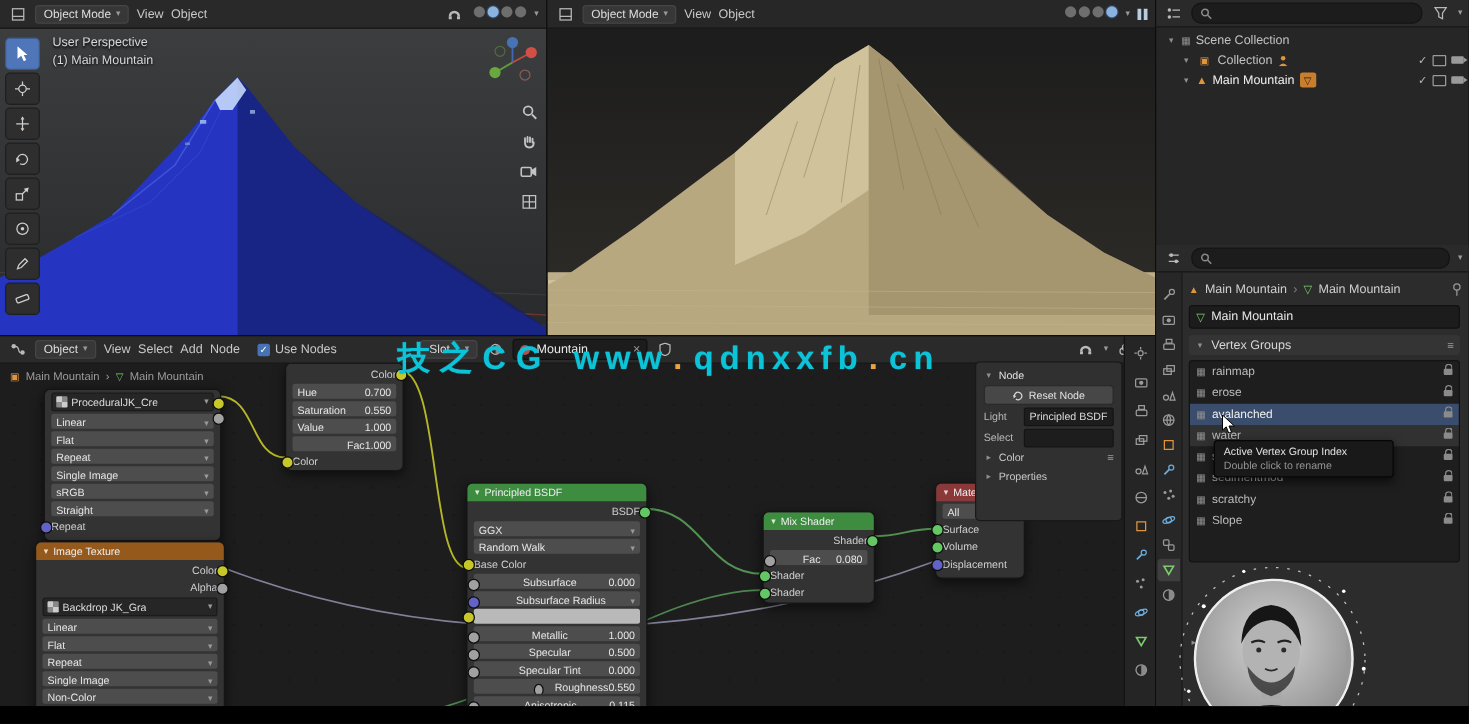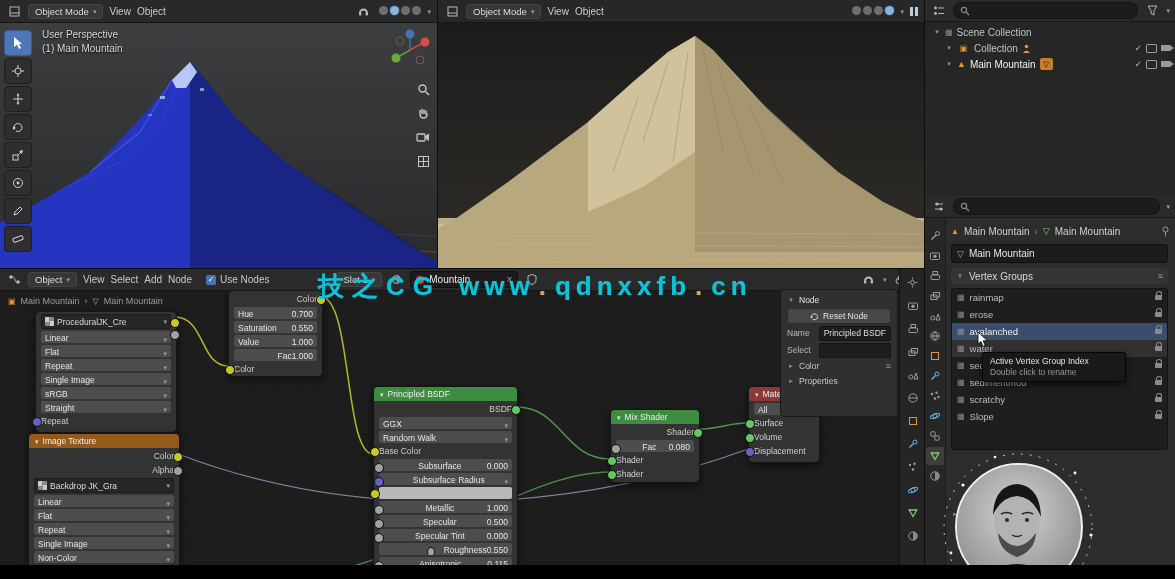--- a/index.html
+++ b/index.html
@@ -492,21 +492,21 @@
             <span class="vicon">▦</span>
             <span>scratchy</span>
             <span class="lock"></span>
           </div>
         <div class="vrow">
             <span class="vicon">▦</span>
             <span>Slope</span>
             <span class="lock"></span>
           </div>
       </div>
-      <div class="tooltip" style="left:37px;top:134px;width:128px">
+      <div class="tooltip" style="left:26px;top:134px;width:128px">
         <div class="t1">Active Vertex Group Index</div>
         <div class="t2">Double click to rename</div>
       </div>
       <svg class="cursor-arrow" style="left:32px;top:114px" width="12" height="15" viewBox="0 0 12 15">
         <polygon points="1,0 1,12 4,9.5 6,14.5 8.2,13.5 6.2,8.8 10.5,8.8" fill="#fff" stroke="#000" stroke-width="0.8"></polygon>
       </svg>
       <div class="abs" style="left:6px;top:290px;display:flex;align-items:center;gap:5px">
         <span class="ocar">▸</span>
         <span>Final</span>
       </div>
@@ -815,21 +815,21 @@
       <div class="nprow">
         <span class="npbtn">
           <svg width="9" height="9" viewBox="0 0 9 9">
               <path d="M1.5,5 a3,3 0 1 1 1.2,2.2" fill="none" stroke="#d8d8d8"></path>
               <polygon points="0.5,4 3,4.8 1,6.8" fill="#d8d8d8"></polygon>
             </svg>
           <span>Reset Node</span>
         </span>
       </div>
       <div class="nprow">
-        <span style="width:28px;color:#b9b9b9;font-size:8.5px">Name</span>
+        <span style="width:28px;color:#b9b9b9;font-size:8.5px">Light</span>
         <span class="npfield">
             <span style="overflow:hidden;white-space:nowrap;text-overflow:ellipsis">Principled BSDF</span>
           </span>
       </div>
       <div class="nprow">
         <span style="width:28px;color:#b9b9b9;font-size:8.5px">Select</span>
         <span class="npfield"></span>
       </div>
       <div class="nprow" style="height:12px">
         <span class="ocar">▸</span>

